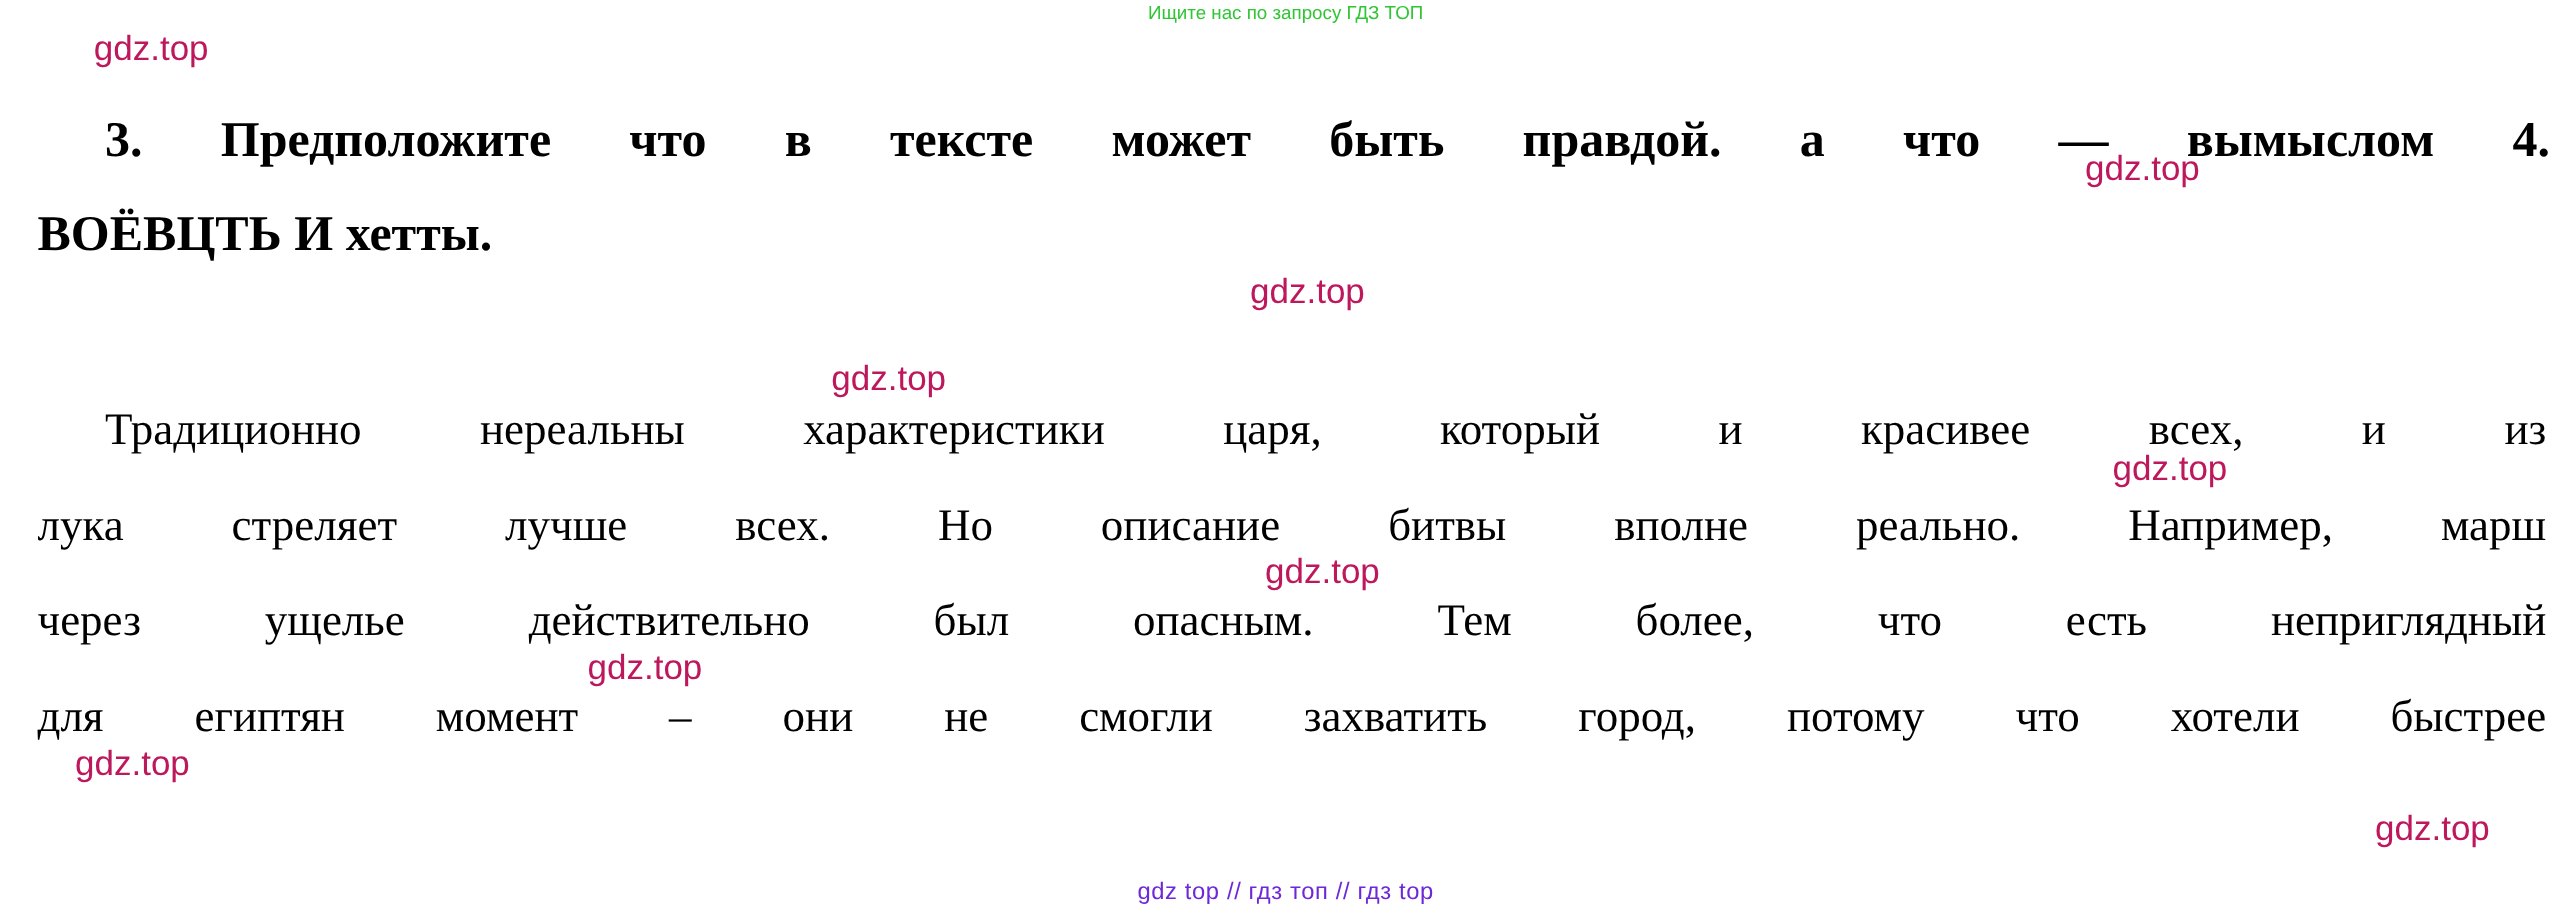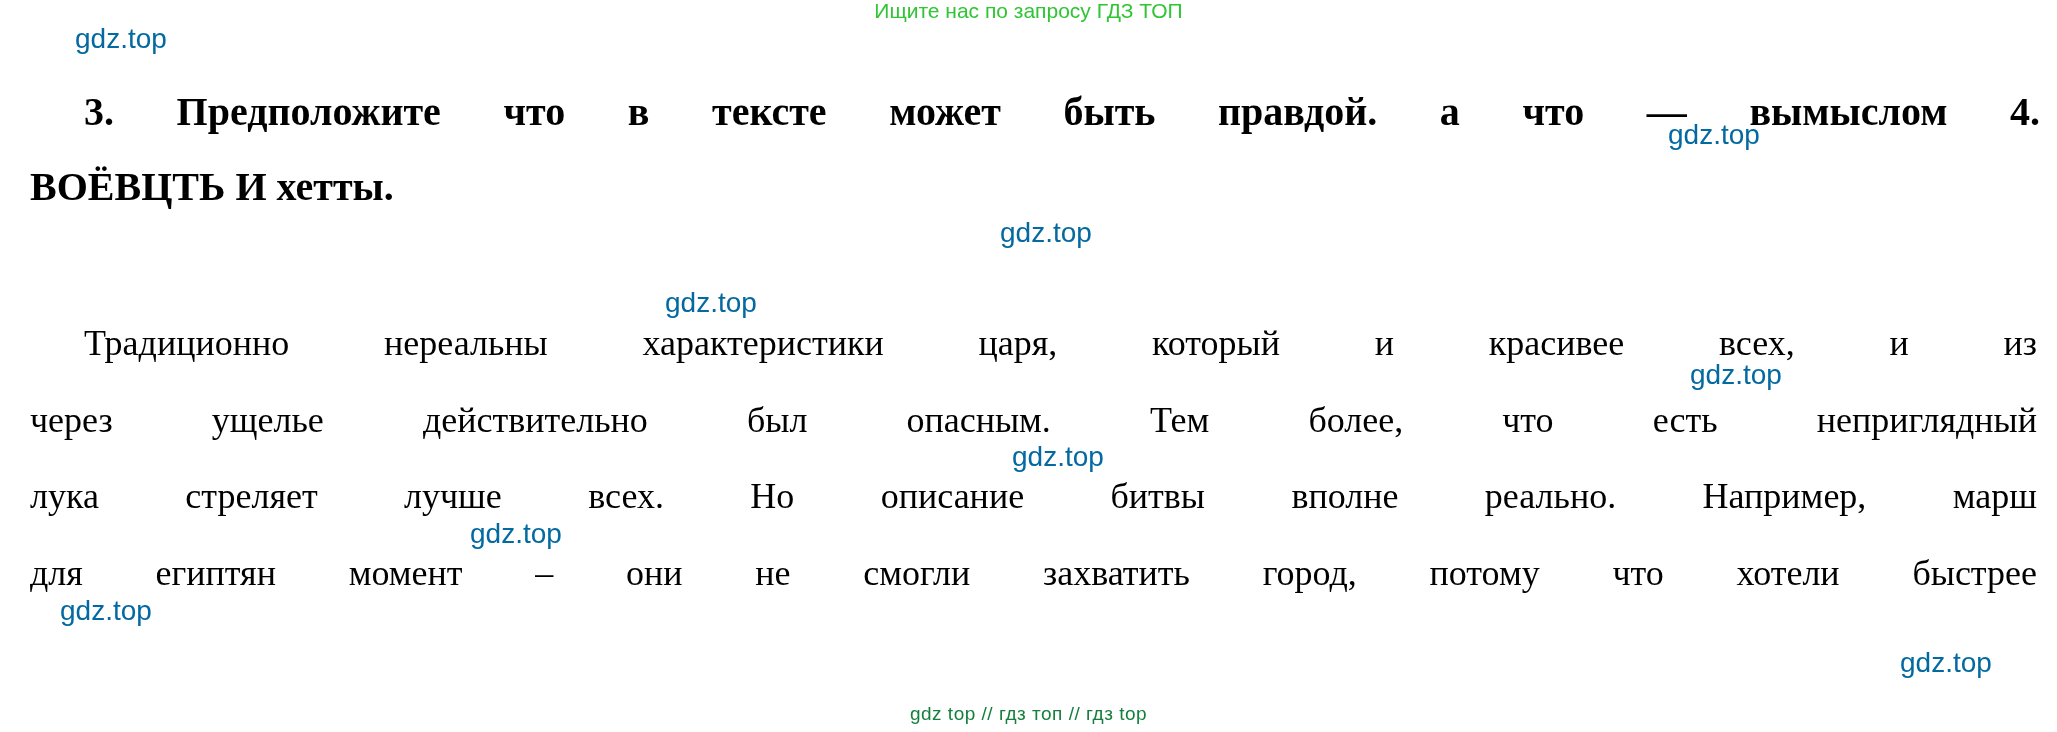--- a/index.html
+++ b/index.html
@@ -8,28 +8,28 @@
     width:2057px;height:732px;
     background:#ffffff;
     overflow:hidden;
     font-family:"Liberation Serif", serif;
     color:#000;
   }
   .promo{
     position:absolute;top:2px;left:0;width:100%;
     text-align:center;
     font-family:"Liberation Sans", sans-serif;
-    font-size:21px;line-height:18px;
+    font-size:15px;line-height:18px;
     color:#2fc533;
   }
   .watermark{
     position:absolute;
     font-family:"Liberation Sans", sans-serif;
     font-size:28px;line-height:30px;
-    color:#0369a1;
+    color:#be185d;
     white-space:nowrap;
     z-index:3;
   }
   .heading{
     position:absolute;left:30px;top:74px;width:2010px;
     font-weight:bold;
     font-size:40px;line-height:75px;
     z-index:1;
   }
   .heading .line{text-align:justify;}
@@ -42,21 +42,21 @@
   }
   .bodytext .line{text-align:justify;}
   .bodytext .line.stretch{text-align-last:justify;}
   .bodytext .line.first{text-indent:54px;}
   .footer{
     position:absolute;left:0;top:703px;width:100%;
     text-align:center;
     font-family:"Liberation Sans", sans-serif;
     font-size:19px;line-height:22px;
     letter-spacing:.5px;
-    color:#15803d;
+    color:#6d28d9;
   }
 </style>
 </head>
 <body>
 
 <div class="page">
 
   <div class="promo">Ищите нас по запросу ГДЗ ТОП</div>
 
   <div class="watermark" style="left:75px;top:24px;">gdz.top</div>
@@ -69,20 +69,20 @@
   <div class="watermark" style="left:60px;top:596px;">gdz.top</div>
   <div class="watermark" style="left:1900px;top:648px;">gdz.top</div>
 
   <div class="heading">
     <div class="line stretch first">3. Предположите что в тексте может быть правдой. а что — вымыслом 4.</div>
     <div class="line">ВОЁВЦТЬ И хетты.</div>
   </div>
 
   <div class="bodytext">
     <div class="line stretch first">Традиционно нереальны характеристики царя, который и красивее всех, и из</div>
+    <div class="line stretch">лука стреляет лучше всех. Но описание битвы вполне реально. Например, марш</div>
     <div class="line stretch">через ущелье действительно был опасным. Тем более, что есть неприглядный</div>
-    <div class="line stretch">лука стреляет лучше всех. Но описание битвы вполне реально. Например, марш</div>
     <div class="line stretch">для египтян момент – они не смогли захватить город, потому что хотели быстрее</div>
   </div>
 
   <div class="footer">gdz top // гдз топ // гдз top</div>
 
 </div>
 
 </body></html>

